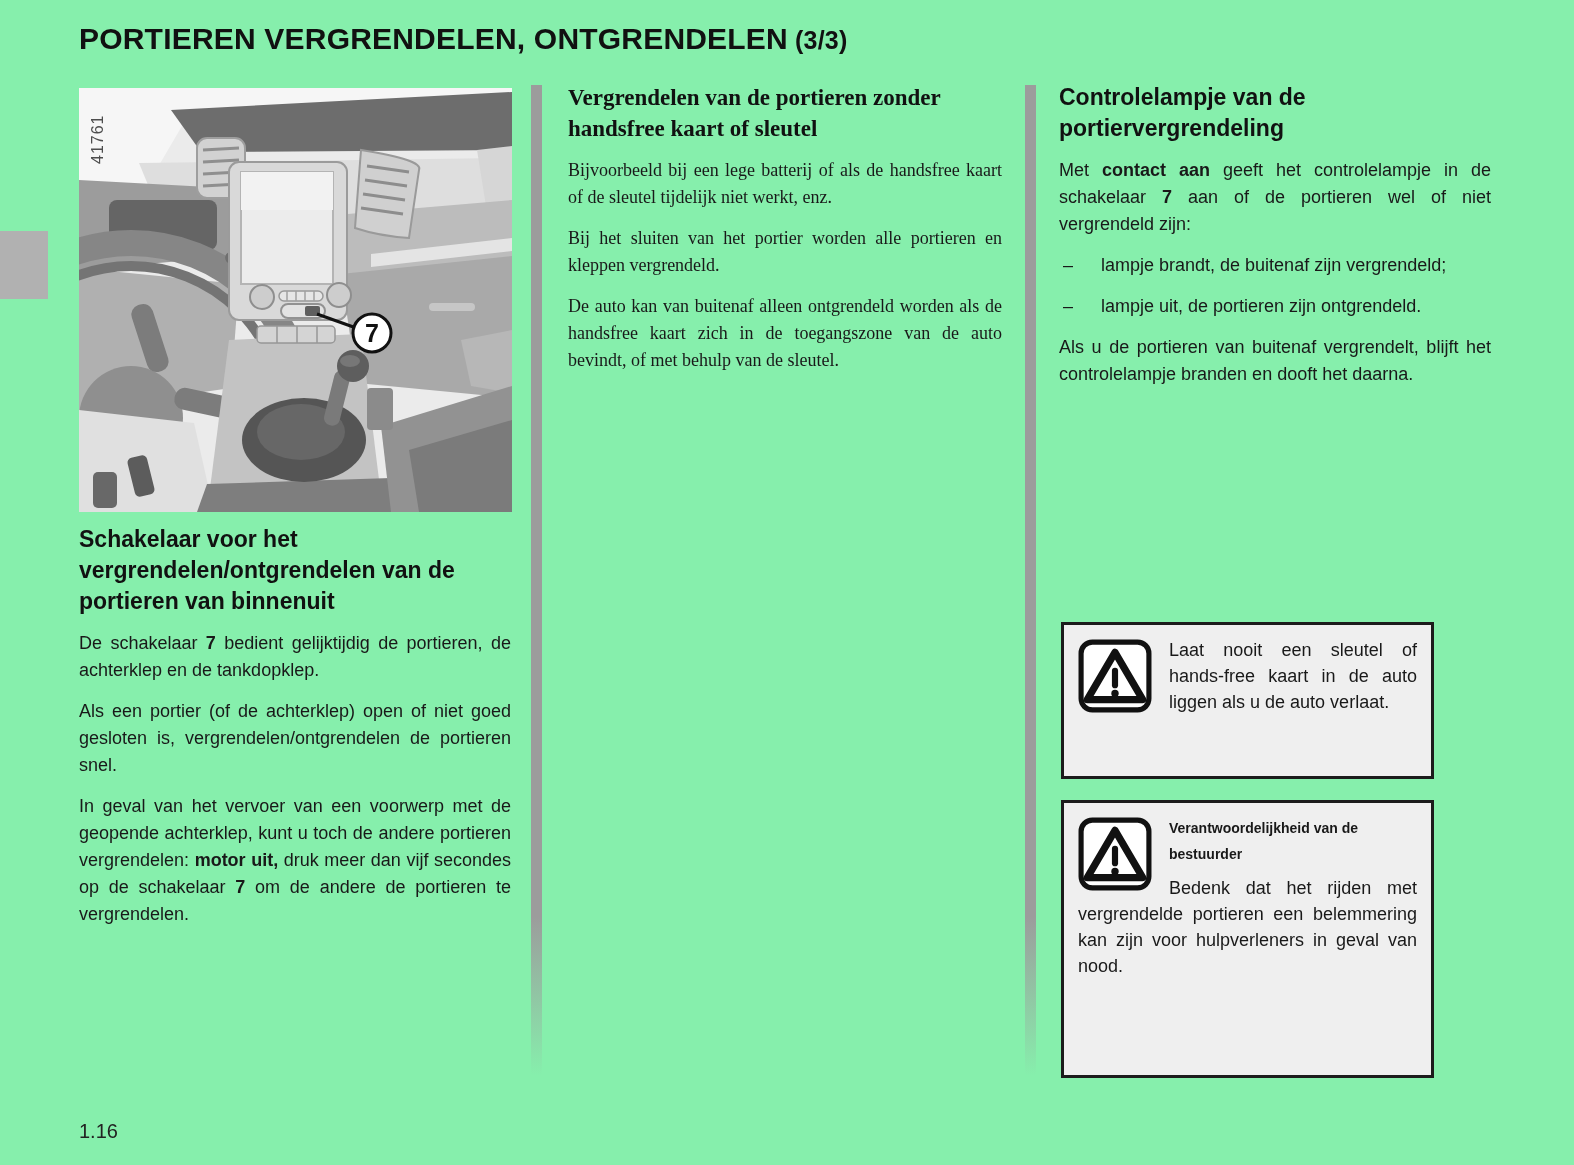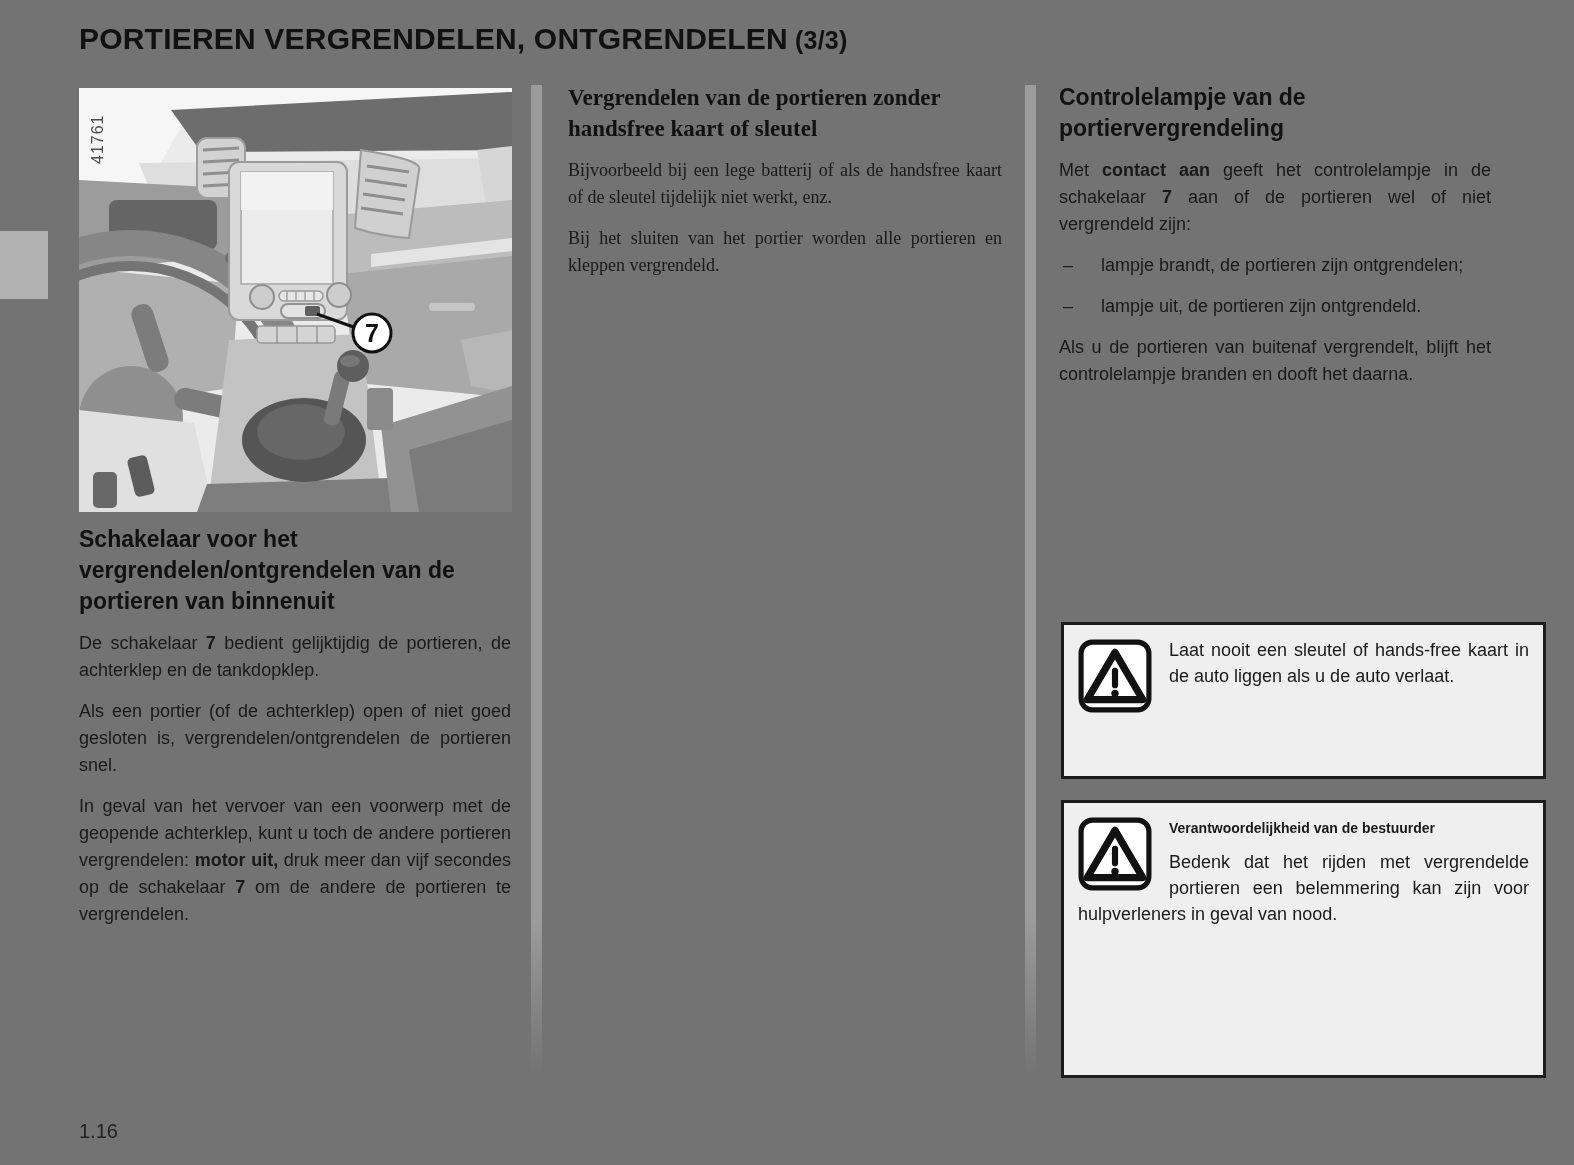--- a/index.html
+++ b/index.html
@@ -1,17 +1,17 @@
 <!DOCTYPE html>
 <html lang="nl"><head>
 <meta charset="utf-8">
 <style>
   html,body{margin:0;padding:0;background:#ffffff;}
   body{font-family:"Liberation Sans","DejaVu Sans",sans-serif;color:#191919;}
-  .page{position:relative;width:1574px;height:1165px;background:#737373;overflow:hidden;}
+  .page{position:relative;width:1574px;height:1165px;background:#86efac;overflow:hidden;}
 
   
   .page-title{position:absolute;left:79px;top:22px;font-size:30px;font-weight:bold;color:#111;letter-spacing:0.2px;white-space:nowrap;}
   .page-title .suffix{font-size:25px;}
 
   
   .tab-marker{position:absolute;left:0;top:231px;width:48px;height:68px;background:#b1b1b1;}
 
   
   .divider{position:absolute;top:85px;width:11px;height:990px;
@@ -32,21 +32,21 @@
 
   
   .bullet{display:flex;font-size:18px;line-height:27px;margin:0 0 14px 0;}
   .bullet .dash{flex:0 0 38px;padding-left:4px;}
   .bullet .b-text{flex:1;text-align:justify;}
 
   
   .figure{position:absolute;left:79px;top:88px;width:433px;height:424px;}
 
   
-  .warn-box{position:absolute;left:1061px;width:485px;border:3px solid #1c1c1c;background:#efefef;
+  .warn-box{position:absolute;left:1061px;width:373px;border:3px solid #1c1c1c;background:#efefef;
             box-sizing:border-box;padding:12px 14px;}
   .warn-box.w1{top:622px;height:157px;}
   .warn-box.w2{top:800px;height:278px;}
   .warn-icon{float:left;width:74px;height:74px;margin:2px 17px 6px 0;}
   .warn-title{font-size:14px;line-height:26px;font-weight:bold;margin:0 0 8px 0;}
   .warn-text{font-size:18px;line-height:26px;margin:0;text-align:justify;}
 
   
   .page-num{position:absolute;left:79px;top:1120px;font-size:20px;color:#222;}
 </style>
@@ -176,28 +176,29 @@
     <h2>Schakelaar voor het vergrendelen/ontgrendelen van de portieren van binnenuit</h2>
     <p><span>De schakelaar </span><strong>7</strong><span> bedient gelijktijdig de portieren, de achterklep en de tankdopklep.</span></p>
     <p><span>Als een portier (of de achterklep) open of niet goed gesloten is, vergrendelen/ontgrendelen de portieren snel.</span></p>
     <p><span>In geval van het vervoer van een voorwerp met de geopende achterklep, kunt u toch de andere portieren vergrendelen: </span><strong>motor uit,</strong><span> druk meer dan vijf secondes op de schakelaar </span><strong>7</strong><span> om de andere de portieren te vergrendelen.</span></p>
   </div>
 
   <div class="col mid-col">
     <h2>Vergrendelen van de portieren zonder handsfree kaart of sleutel</h2>
     <p><span>Bijvoorbeeld bij een lege batterij of als de handsfree kaart of de sleutel tijdelijk niet werkt, enz.</span></p>
     <p><span>Bij het sluiten van het portier worden alle portieren en kleppen vergrendeld.</span></p>
+    <p><span>De auto kan van buitenaf alleen ontgrendeld worden als de handsfree kaart zich in de toegangszone van de auto bevindt, of met behulp van de sleutel.</span></p>
   </div>
 
   <div class="col right-col">
     <h2>Controlelampje van de portiervergrendeling</h2>
     <p><span>Met </span><strong>contact aan</strong><span> geeft het controlelampje in de schakelaar </span><strong>7</strong><span> aan of de portieren wel of niet vergrendeld zijn:</span></p>
     <div class="bullet">
       <span class="dash">–</span>
-      <span class="b-text">lampje brandt, de portieren zijn ontgrendelen;</span>
+      <span class="b-text">lampje brandt, de buitenaf zijn vergrendeld;</span>
     </div>
     <div class="bullet">
       <span class="dash">–</span>
       <span class="b-text">lampje uit, de portieren zijn ontgrendeld.</span>
     </div>
     <p>Als u de portieren van buitenaf vergrendelt, blijft het controlelampje branden en dooft het daarna.</p>
   </div>
 
   <div class="warn-box w1">
     <svg class="warn-icon" viewBox="0 0 72 72">

